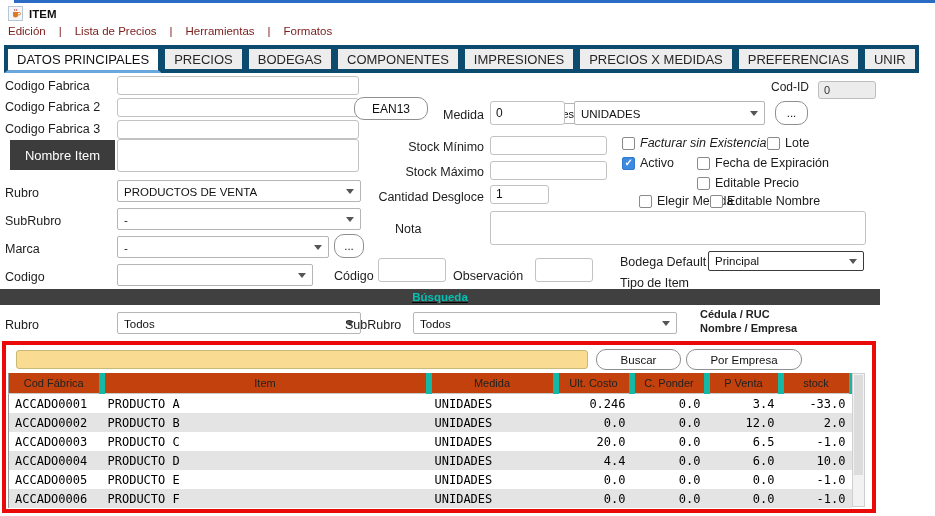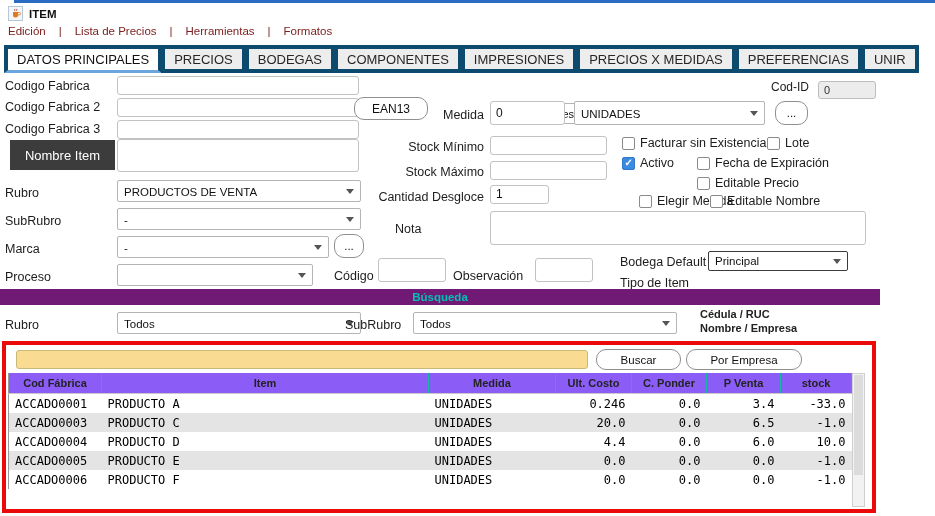--- a/index.html
+++ b/index.html
@@ -43,34 +43,34 @@
   .checkbox{position:absolute;width:13px;height:13px;background:#fff;border:1px solid #8a8a8a;
             border-radius:2px;box-sizing:border-box;}
   .checkbox.checked{background:#3d8be0;border-color:#2f78cc;}
   .checkbox.checked::after{content:"✓";color:#fff;font-size:10px;font-weight:700;
             position:absolute;left:1.5px;top:-1px;}
   .cb-label{position:absolute;font-size:12.5px;color:#1c1c1c;white-space:nowrap;}
   .white-chip{position:absolute;background:#fff;}
   .dark-label{position:absolute;background:#3c3c3c;color:#fff;display:flex;align-items:center;
               justify-content:center;font-size:13px;}
   
-  .busqueda-bar{position:absolute;left:0;top:289px;width:880px;height:16px;background:#701a75;
-                display:flex;align-items:center;justify-content:center;}
+  .busqueda-bar{position:absolute;left:0;top:289px;width:880px;height:16px;background:#404040;
+                display:flex;align-items:center;justify-content:center;text-decoration:underline;}
   .busqueda-bar span{color:#00c2b3;font-size:11.5px;font-weight:700;}
   .cedula{position:absolute;left:700px;top:307px;font-size:11px;font-weight:700;color:#222;
           line-height:14px;}
   
   .red-box{position:absolute;left:2px;top:341px;width:874px;height:172px;
            border:4px solid #ea0a0a;box-sizing:border-box;background:#fff;overflow:hidden;}
   .search-yellow{position:absolute;left:10px;top:5px;width:572px;height:19px;background:#f9dc92;
                  border:1px solid #c9b977;border-radius:3px;box-sizing:border-box;}
   .results-table{position:absolute;left:2px;top:28px;border-collapse:collapse;table-layout:fixed;
                  width:843px;border-left:1px solid #9a9a9a;}
   .results-table th{height:20px;font-family:"Liberation Sans",sans-serif;font-size:11px;
-                 font-weight:700;color:#222;background:#8b5cf6;border-right:1px solid #14b8a6;
+                 font-weight:400;color:#222;background:#c2410c;border-right:6px solid #14b8a6;
                  border-bottom:1px solid #c9c9c9;padding:0;white-space:nowrap;overflow:hidden;}
   .results-table td{height:19px;font-family:"DejaVu Sans Mono",monospace;font-size:12px;
                  color:#000;padding:0 6px;white-space:nowrap;overflow:hidden;}
   .results-table tbody tr:nth-child(even){background:#e4e4e4;}
   .results-table td.num{text-align:right;}
   .vscroll{position:absolute;left:846px;top:28px;width:13px;height:134px;background:#f2f2f2;
            border:1px solid #cfcfcf;box-sizing:border-box;}
   .vscroll .thumb{position:absolute;left:1px;top:1px;width:9px;height:100px;background:#dcdcdc;}
 </style>
 </head>
@@ -133,21 +133,21 @@
     <span class="dd-arrow"></span>
   </div>
 
   <div class="lbl" style="left:5px;top:242px;">Marca</div>
   <div class="select" style="left:117px;top:236px;width:212px;height:22px;">
     <span class="val" style="line-height:22px;">-</span>
     <span class="dd-arrow"></span>
   </div>
   <div class="btn-round" style="left:334px;top:234px;width:30px;height:24px;">...</div>
 
-  <div class="lbl" style="left:5px;top:270px;">Proceso</div>
+  <div class="lbl" style="left:5px;top:270px;">Codigo</div>
   <div class="select" style="left:117px;top:264px;width:196px;height:22px;">
     <span class="val" style="line-height:22px;"></span>
     <span class="dd-arrow"></span>
   </div>
 
   <div class="btn-round" style="left:354px;top:97px;width:74px;height:23px;font-size:12px;">EAN13</div>
 
   <div class="select" style="left:490px;top:79px;width:275px;height:21px;margin-top:24px;">
     <span class="val" style="line-height:21px;font-size:11px;">Medida de Presentación</span>
     <span class="dd-arrow"></span>
@@ -168,21 +168,21 @@
   <div class="lbl r" style="left:380px;top:165px;width:104px;">Stock Máximo</div>
   <input class="inp" style="left: 490px; top: 161px; width: 117px; height: 19px;">
 
   <div class="lbl r" style="left:352px;top:190px;width:132px;">Cantidad Desgloce</div>
   <div class="inp" style="left:490px;top:185px;width:59px;height:19px;line-height:17px;"><span>1</span></div>
 
   <div class="lbl" style="left:395px;top:222px;">Nota</div>
   <input class="inp" style="left: 490px; top: 211px; width: 376px; height: 34px;">
 
   <div class="checkbox" style="left:622px;top:137px;"></div>
-  <div class="cb-label" style="left:640px;top:136px;">Facturar sin Existencia</div>
+  <div class="cb-label" style="left:640px;top:136px;font-style:italic;">Facturar sin Existencia</div>
   <div class="checkbox" style="left:767px;top:137px;"></div>
   <div class="cb-label" style="left:785px;top:136px;">Lote</div>
 
   <div class="checkbox checked" style="left:622px;top:157px;"></div>
   <div class="cb-label" style="left:640px;top:156px;">Activo</div>
   <div class="checkbox" style="left:697px;top:157px;"></div>
   <div class="cb-label" style="left:715px;top:156px;">Fecha de Expiración</div>
 
   <div class="checkbox" style="left:697px;top:177px;"></div>
   <div class="cb-label" style="left:715px;top:176px;">Editable Precio</div>
@@ -192,21 +192,21 @@
   <div class="cb-label" style="left:657px;top:194px;">Elegir Medida</div>
   <div class="checkbox" style="left:710px;top:195px;"></div>
   <div class="cb-label" style="left:727px;top:194px;">Editable Nombre</div>
 
   <div class="lbl" style="left:334px;top:269px;">Código</div>
   <input class="inp" style="left: 378px; top: 258px; width: 68px; height: 24px;">
   <div class="lbl" style="left:453px;top:269px;">Observación</div>
   <input class="inp" style="left: 535px; top: 258px; width: 58px; height: 24px;">
 
   <div class="lbl" style="left:620px;top:255px;">Bodega Default</div>
-  <div class="select dark" style="left:708px;top:251px;width:140px;height:20px;">
+  <div class="select dark" style="left:708px;top:251px;width:156px;height:20px;">
     <span class="val" style="line-height:18px;">Principal</span>
     <span class="dd-arrow"></span>
   </div>
   <div class="lbl" style="left:620px;top:276px;">Tipo de Item</div>
 
   <div class="busqueda-bar">
     <span>Búsqueda</span>
   </div>
 
   <div class="lbl" style="left:5px;top:318px;">Rubro</div>
@@ -254,20 +254,29 @@
         <tr>
           <td>ACCADO0001</td>
           <td>PRODUCTO A</td>
           <td>UNIDADES</td>
           <td class="num">0.246</td>
           <td class="num">0.0</td>
           <td class="num">3.4</td>
           <td class="num">-33.0</td>
         </tr>
         <tr>
+          <td>ACCADO0002</td>
+          <td>PRODUCTO B</td>
+          <td>UNIDADES</td>
+          <td class="num">0.0</td>
+          <td class="num">0.0</td>
+          <td class="num">12.0</td>
+          <td class="num">2.0</td>
+        </tr>
+        <tr>
           <td>ACCADO0003</td>
           <td>PRODUCTO C</td>
           <td>UNIDADES</td>
           <td class="num">20.0</td>
           <td class="num">0.0</td>
           <td class="num">6.5</td>
           <td class="num">-1.0</td>
         </tr>
         <tr>
           <td>ACCADO0004</td>

